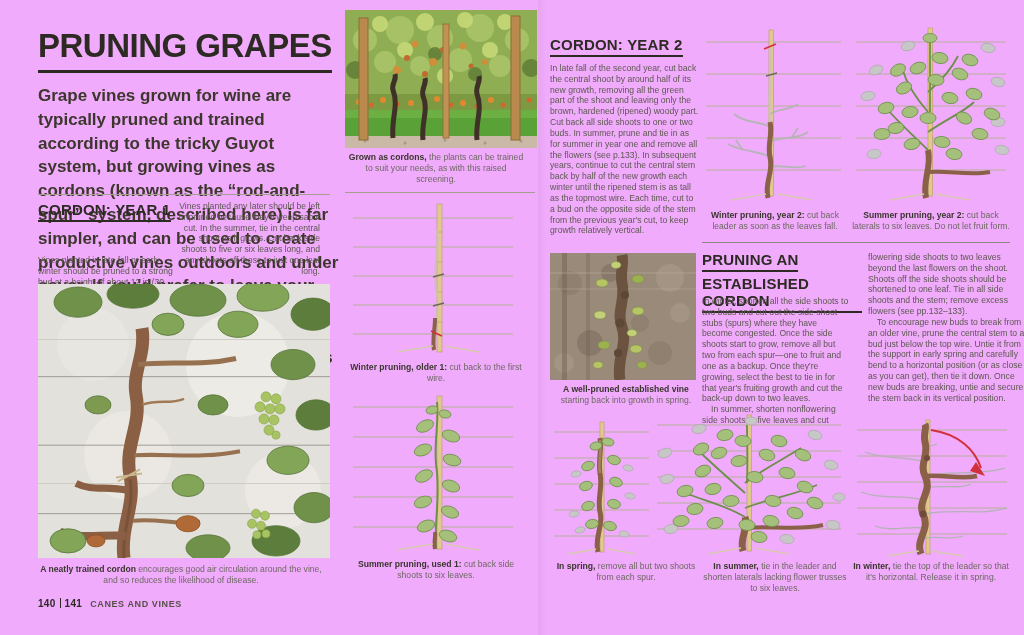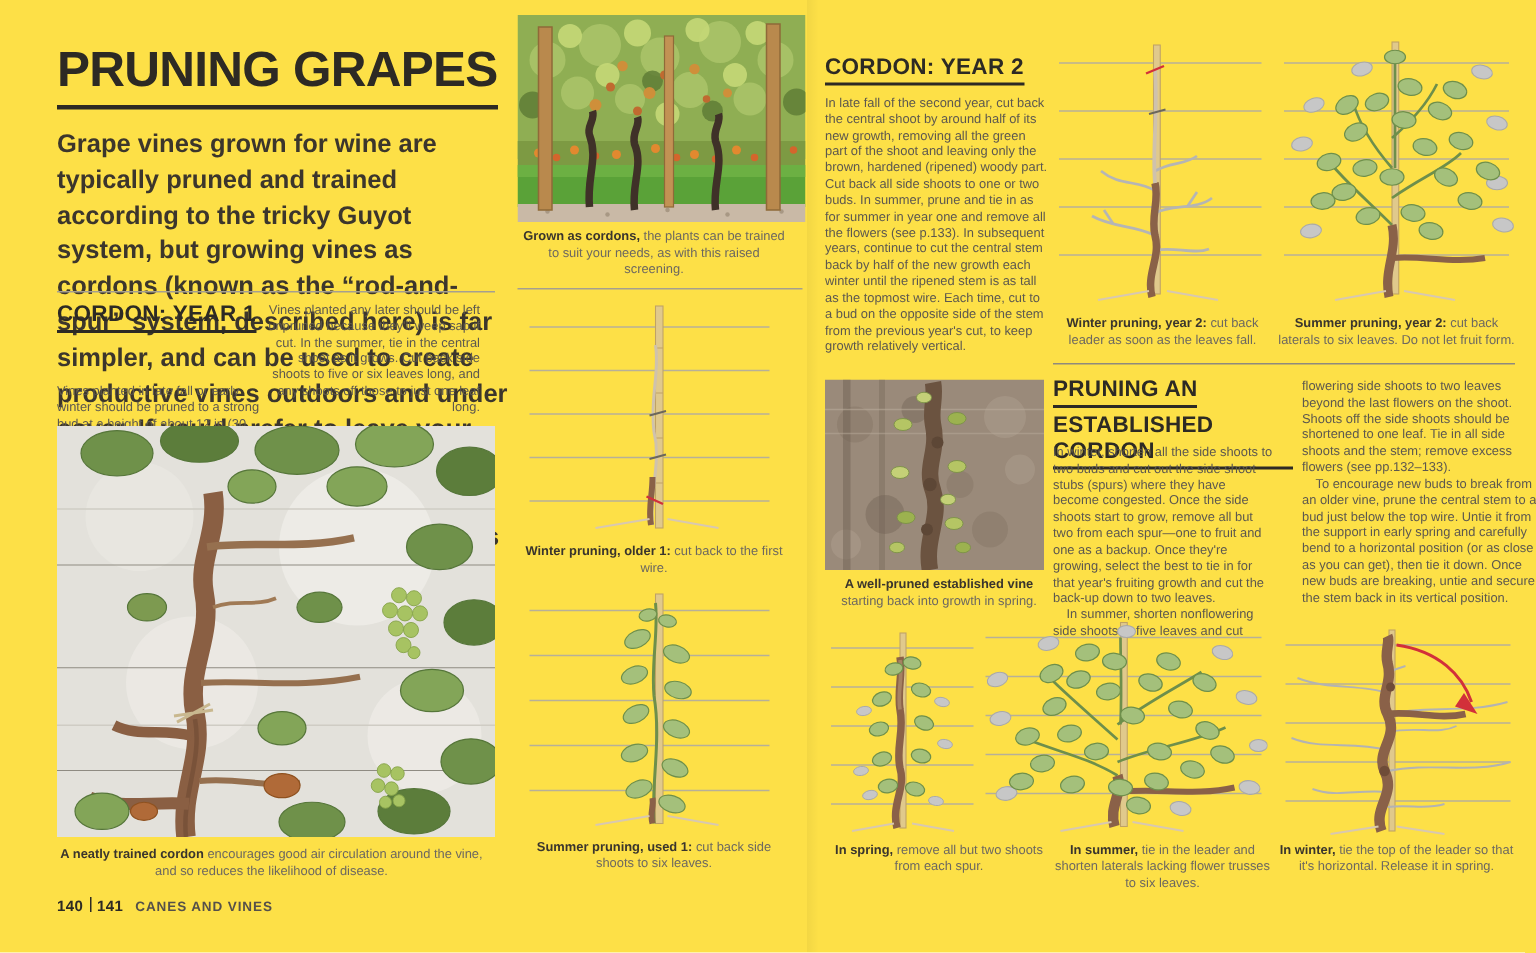--- a/index.html
+++ b/index.html
@@ -1,18 +1,18 @@
 <!DOCTYPE html>
 <html><head>
 <meta charset="utf-8">
 <style>
   * { margin:0; padding:0; box-sizing:border-box; }
   html,body { background:#ffffff; }
   .spread {
-    position:relative; width:1024px; height:635px; background:#fde047;
+    position:relative; width:1024px; height:635px; background:#f0abfc;
     font-family:"Liberation Sans", sans-serif; overflow:hidden;
   }
   .abs { position:absolute; }
   .gutter { left:538px; top:0; width:8px; height:635px;
     background:linear-gradient(to right, rgba(0,0,0,0.045), rgba(0,0,0,0)); }
 
   
   .page-title {
     left:38px; top:27px; width:300px;
     font-size:33px; font-weight:bold; letter-spacing:-0.5px; color:#2d2a24;

